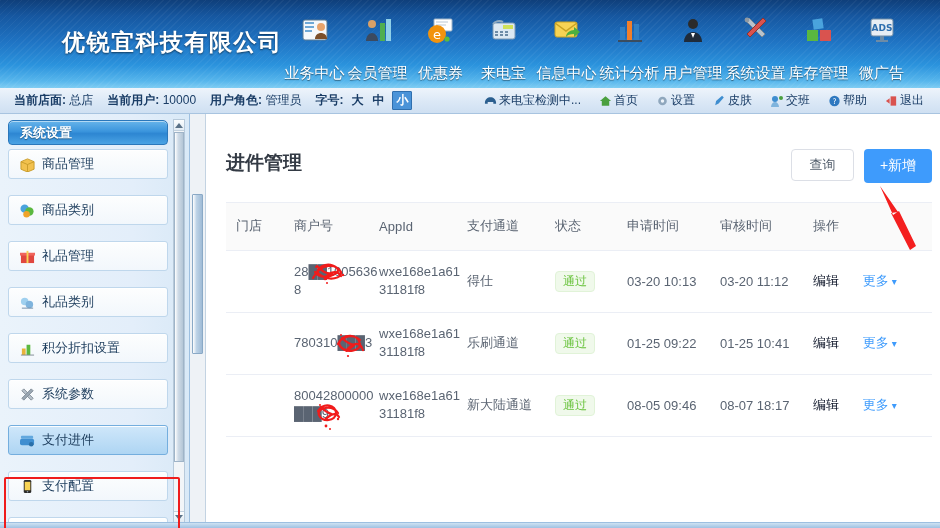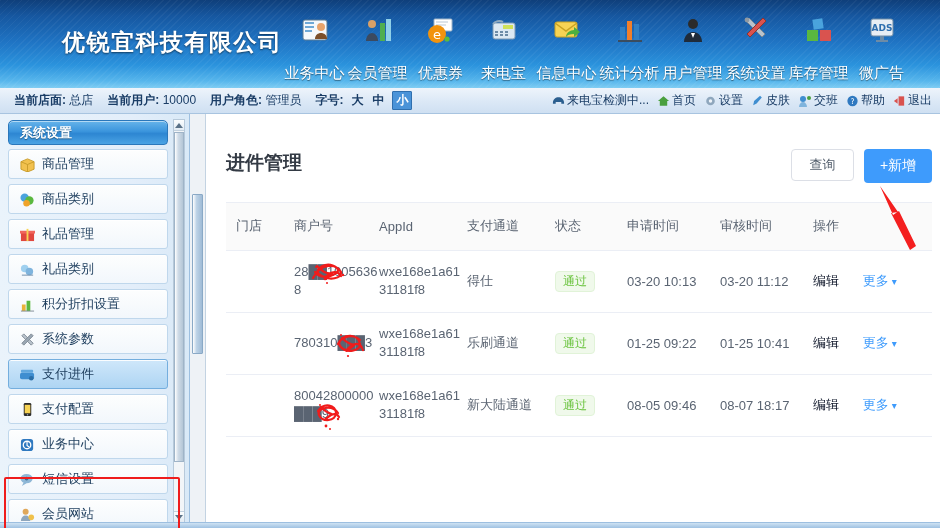--- a/index.html
+++ b/index.html
@@ -47,21 +47,21 @@
   }
   .infoleft { position:absolute; left:14px; display:flex; align-items:center; gap:0px; white-space:nowrap;}
   .info-seg { margin-right:14px; font-weight:bold; }
   .info-seg .val { font-weight:normal; }
   .fontsz { display:flex; align-items:center; gap:7px; font-weight:bold;}
   .fs-opt { padding:0 1px; cursor:pointer; }
   .fs-opt.sel {
     background:#4a93d8; color:#fff; border:1px solid #2f6fae;
     padding:0px 3px; border-radius:1px;
   }
-  .inforight { position:absolute; right:8px; display:flex; align-items:center; gap:3px; white-space:nowrap;text-align:right;}
+  .inforight { position:absolute; right:16px; display:flex; align-items:center; gap:13px; white-space:nowrap;text-align:right;}
   .ir { display:flex; align-items:center; gap:2px; margin-left:5px; cursor:pointer; color:#1a3d66;}
 
   
   .body { position:relative; width:940px; height:414px; display:flex;
     background:#ffffff; }
 
   
   .sidebar {
     position:relative; width:190px; height:414px;
     background: linear-gradient(to right,#eaf3fb 0%, #e3eefa 70%, #d9e9f7 100%);
@@ -74,21 +74,21 @@
     background: linear-gradient(to bottom,#67b4ea 0%, #3b95dd 45%, #2d86d2 55%, #4aa3e4 100%);
     border:1px solid #2a77bb;
     color:#fff; font-size:13px; font-weight:bold;
     display:flex; align-items:center; padding-left:11px;
     text-shadow:0 1px 1px rgba(0,0,0,0.4);
     box-shadow: inset 0 1px 0 rgba(255,255,255,0.5);
     margin-bottom:4px;
   }
   .sb-list { position:relative; }
   .sb-item {
-    height:30px; margin-bottom:5px;
+    height:30px; margin-bottom:16px;
     background: linear-gradient(to bottom,#fdfefe 0%, #f2f7fc 100%);
     border:1px solid #bfd7ec; border-radius:3px;
     display:flex; align-items:center; padding-left:9px;
     font-size:13px; color:#1c3c5c; cursor:pointer;
     box-shadow: 0 1px 0 rgba(255,255,255,0.9) inset;
   }
   .sb-item .ic { width:19px; height:18px; margin-right:5px; display:inline-flex; align-items:center; justify-content:center;}
   .sb-item.active {
     background: linear-gradient(to bottom,#cfe7fa 0%, #aed5f3 100%);
     border-color:#74aede;

